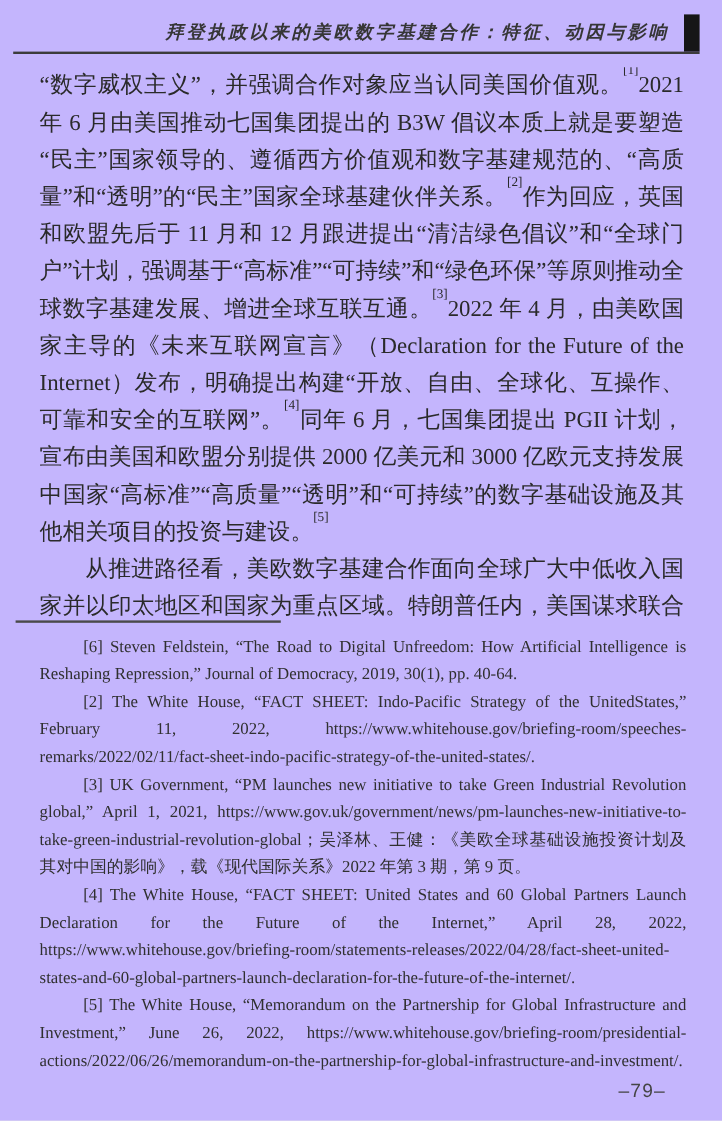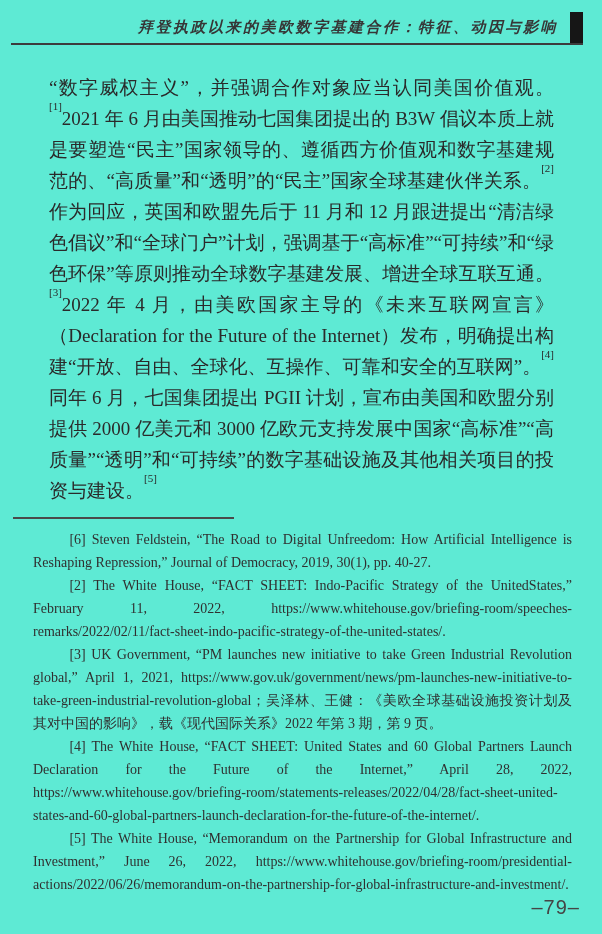--- a/index.html
+++ b/index.html
@@ -1,21 +1,21 @@
 <!DOCTYPE html>
 <html lang="zh"><head>
 <meta charset="utf-8">
 <style>
   html, body { margin: 0; padding: 0; background: #e8e8e8; }
   .page {
     position: relative;
     width: 602px;
     height: 934px;
     margin: 0 auto;
-    background: #5eead4;
+    background: #c4b5fd;
     font-family: "Liberation Serif", "DejaVu Serif", serif;
     color: #2a2a2a;
     overflow: hidden;
   }
 
   
   .header {
     position: absolute;
     top: 12px; left: 11px; right: 19px;
     border-bottom: 2px solid #3c3c3c;
@@ -43,21 +43,21 @@
   
   .body-text {
     position: absolute;
     top: 56px; left: 33px; right: 32px;
     height: 458px;
     overflow: hidden;
     font-size: 19px;
     line-height: 31px;
     text-align: justify;
   }
-  .body-text p { margin: 16px; }
+  .body-text p { margin: 0; }
   .p-indent { text-indent: 2em; }
   .section-heading {
     font-weight: bold;
     text-indent: 2em;
     margin: 0;
     padding: 2px 0 2px 0;
   }
   .sup {
     font-size: 11px;
     line-height: 1;
@@ -83,23 +83,23 @@
     line-height: 23px;
     text-align: justify;
     color: #303030;
   }
   .footnotes p { margin: 0; text-indent: 2.6em; }
   .italic { }
 
   
   .page-number {
     position: absolute;
-    bottom: 15px; right: 22px;
+    bottom: 15px; right: 47px;
     font-family: "Liberation Sans", "DejaVu Sans", sans-serif;
-    font-size: 20px;
+    font-size: 16px;
     color: #454545;
     letter-spacing: 1px;
   }
 </style>
 </head>
 <body>
 
 <div class="page">
 
   <div class="header">
@@ -108,21 +108,21 @@
   </div>
 
   <div class="body-text">
     <p><span>“数字威权主义”，并强调合作对象应当认同美国价值观。</span><span class="sup">[1]</span><span>2021 年 6 月由美国推动七国集团提出的 B3W 倡议本质上就是要塑造“民主”国家领导的、遵循西方价值观和数字基建规范的、“高质量”和“透明”的“民主”国家全球基建伙伴关系。</span><span class="sup">[2]</span><span>作为回应，英国和欧盟先后于 11 月和 12 月跟进提出“清洁绿色倡议”和“全球门户”计划，强调基于“高标准”“可持续”和“绿色环保”等原则推动全球数字基建发展、增进全球互联互通。</span><span class="sup">[3]</span><span>2022 年 4 月，由美欧国家主导的《未来互联网宣言》（Declaration for the Future of the Internet）发布，明确提出构建“开放、自由、全球化、互操作、可靠和安全的互联网”。</span><span class="sup">[4]</span><span>同年 6 月，七国集团提出 PGII 计划，宣布由美国和欧盟分别提供 2000 亿美元和 3000 亿欧元支持发展中国家“高标准”“高质量”“透明”和“可持续”的数字基础设施及其他相关项目的投资与建设。</span><span class="sup">[5]</span></p>
     <p class="p-indent">从推进路径看，美欧数字基建合作面向全球广大中低收入国家并以印太地区和国家为重点区域。特朗普任内，美国谋求联合印太盟伴聚焦域内</p>
   </div>
 
   <div class="footnote-rule"></div>
 
   <div class="footnotes">
-    <p><span>[6] Steven Feldstein, “The Road to Digital Unfreedom: How Artificial Intelligence is Reshaping Repression,” </span><span class="italic">Journal of Democracy</span><span>, 2019, 30(1), pp. 40-27.</span></p>
+    <p><span>[6] Steven Feldstein, “The Road to Digital Unfreedom: How Artificial Intelligence is Reshaping Repression,” </span><span class="italic">Journal of Democracy</span><span>, 2019, 30(1), pp. 40-64.</span></p>
     <p>[2] The White House, “FACT SHEET: Indo-Pacific Strategy of the UnitedStates,” February 11, 2022, https://www.whitehouse.gov/briefing-room/speeches-remarks/2022/02/11/fact-sheet-indo-pacific-strategy-of-the-united-states/.</p>
     <p>[3] UK Government, “PM launches new initiative to take Green Industrial Revolution global,” April 1, 2021, https://www.gov.uk/government/news/pm-launches-new-initiative-to-take-green-industrial-revolution-global；吴泽林、王健：《美欧全球基础设施投资计划及其对中国的影响》，载《现代国际关系》2022 年第 3 期，第 9 页。</p>
     <p>[4] The White House, “FACT SHEET: United States and 60 Global Partners Launch Declaration for the Future of the Internet,” April 28, 2022, https://www.whitehouse.gov/briefing-room/statements-releases/2022/04/28/fact-sheet-united-states-and-60-global-partners-launch-declaration-for-the-future-of-the-internet/.</p>
     <p>[5] The White House, “Memorandum on the Partnership for Global Infrastructure and Investment,” June 26, 2022, https://www.whitehouse.gov/briefing-room/presidential-actions/2022/06/26/memorandum-on-the-partnership-for-global-infrastructure-and-investment/.</p>
   </div>
 
   <div class="page-number">–79–</div>
 
 </div>
 

